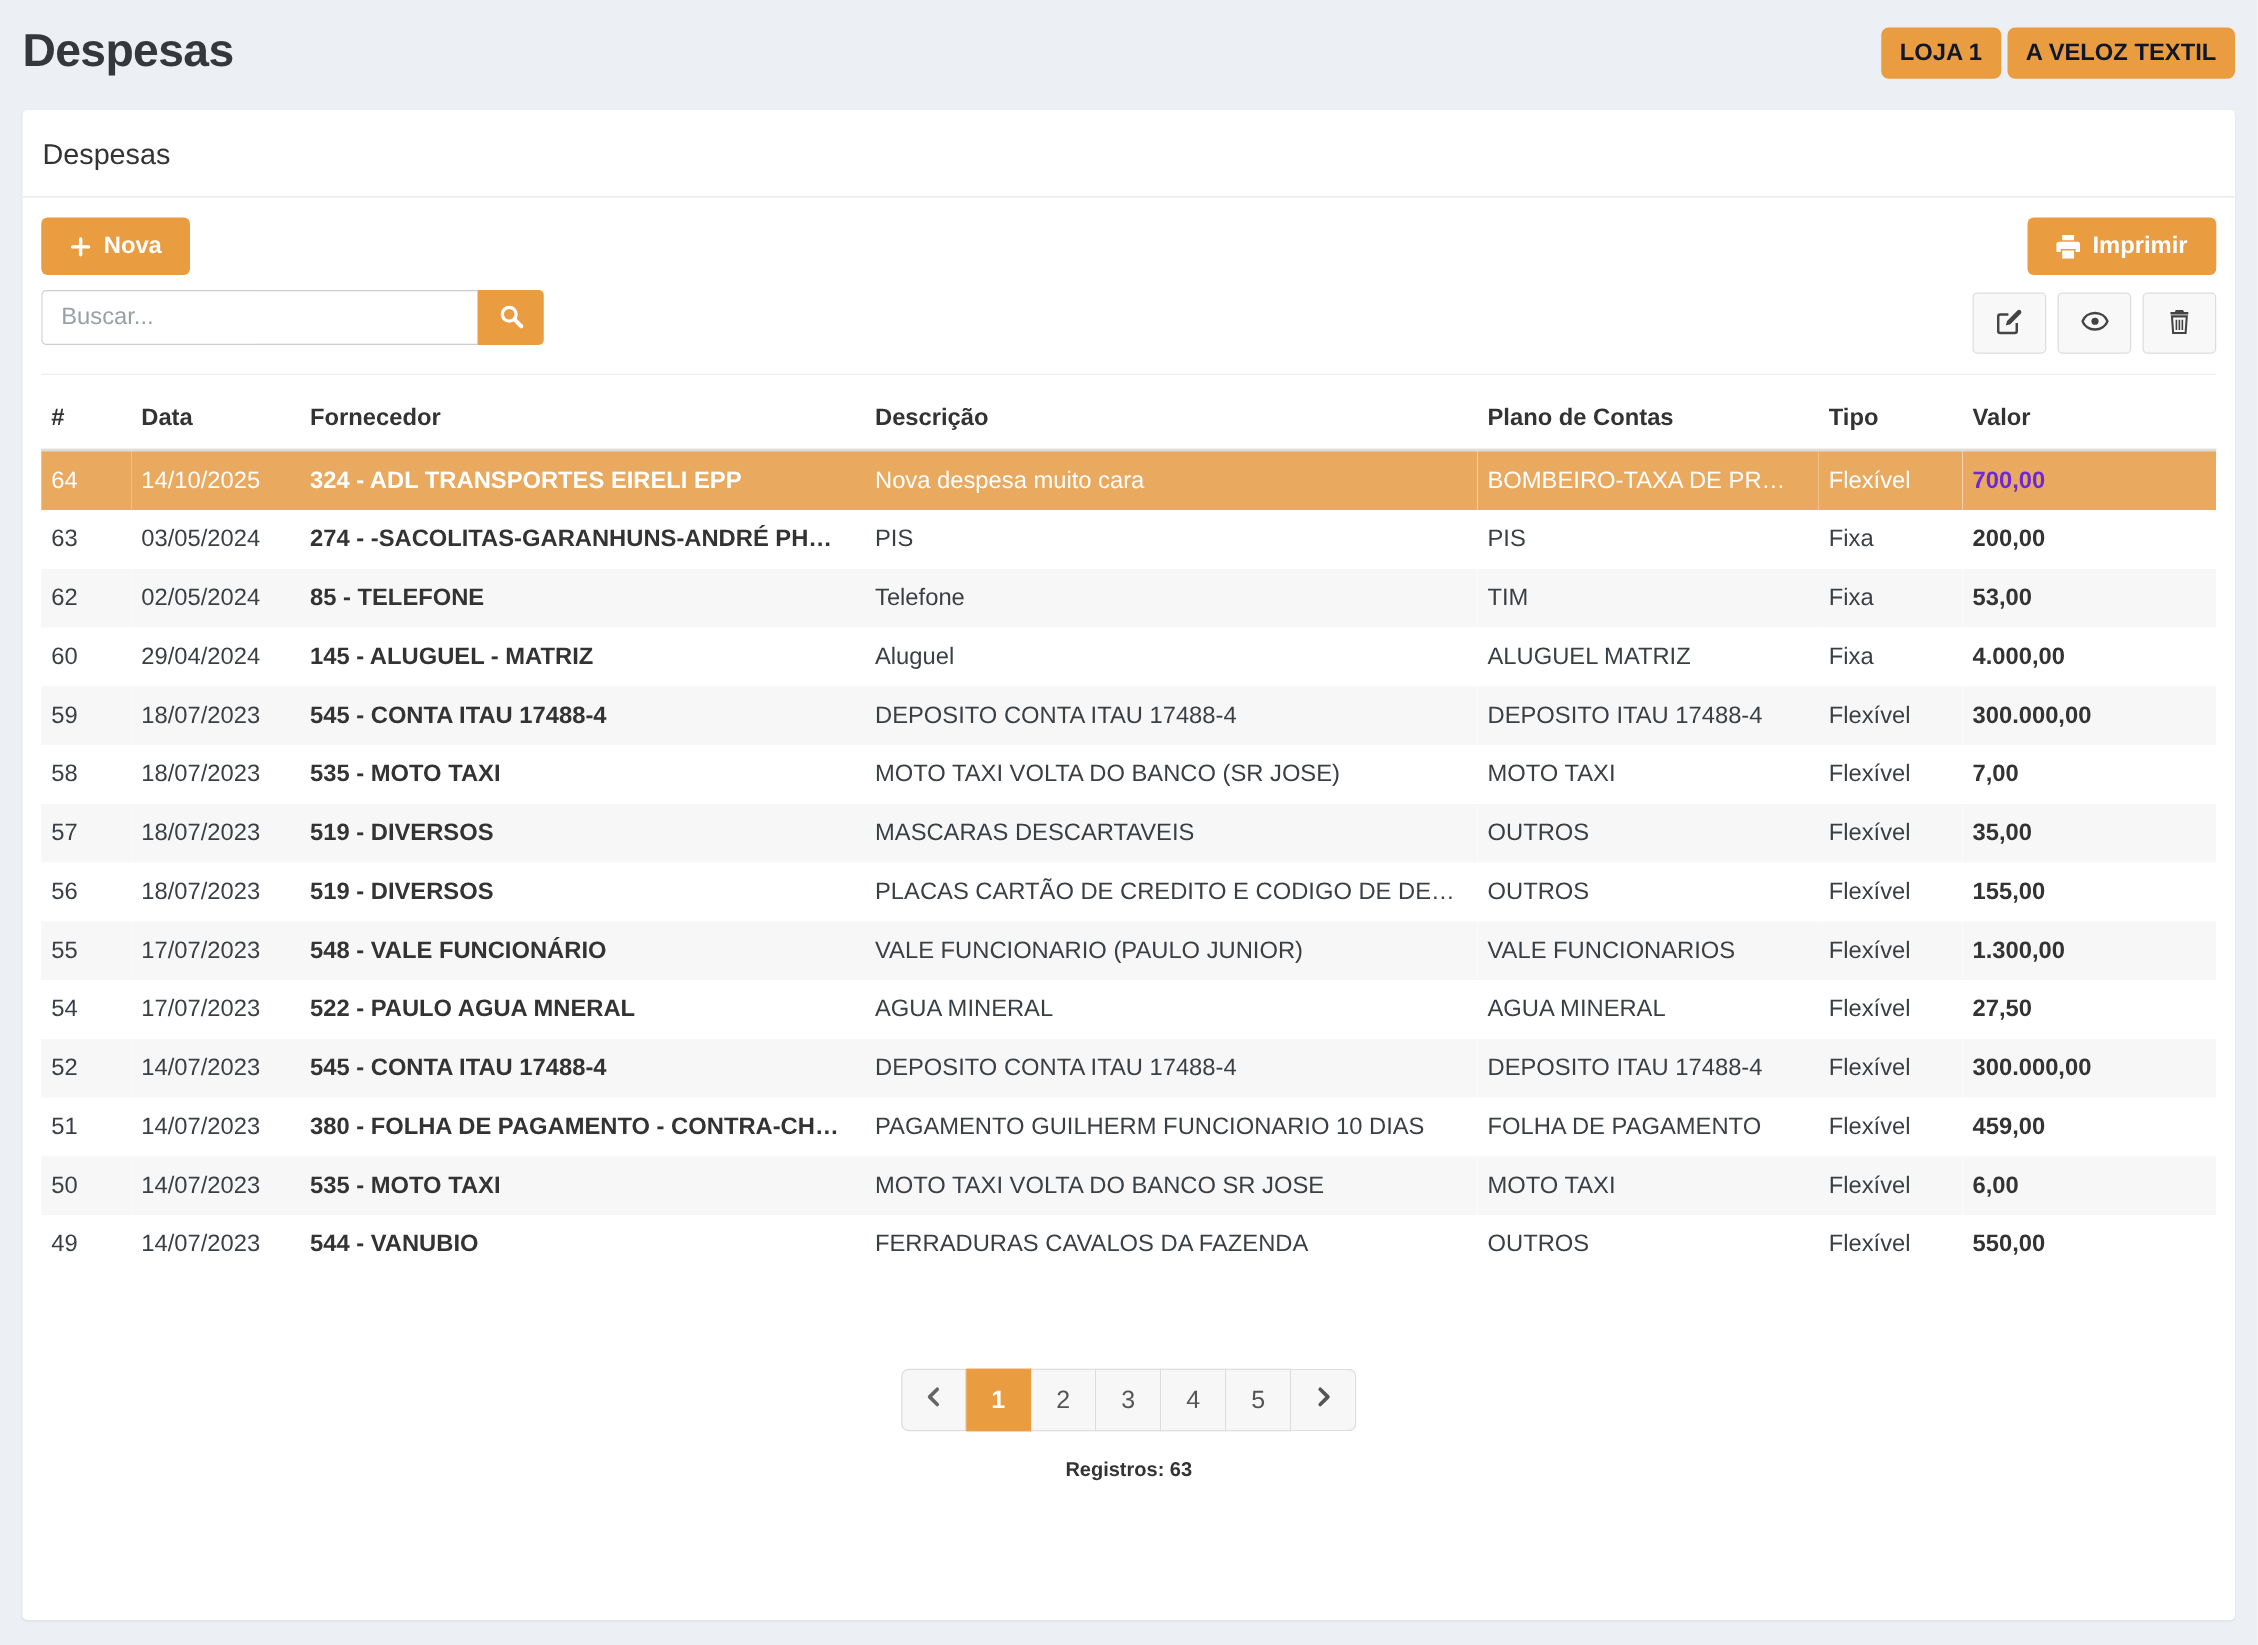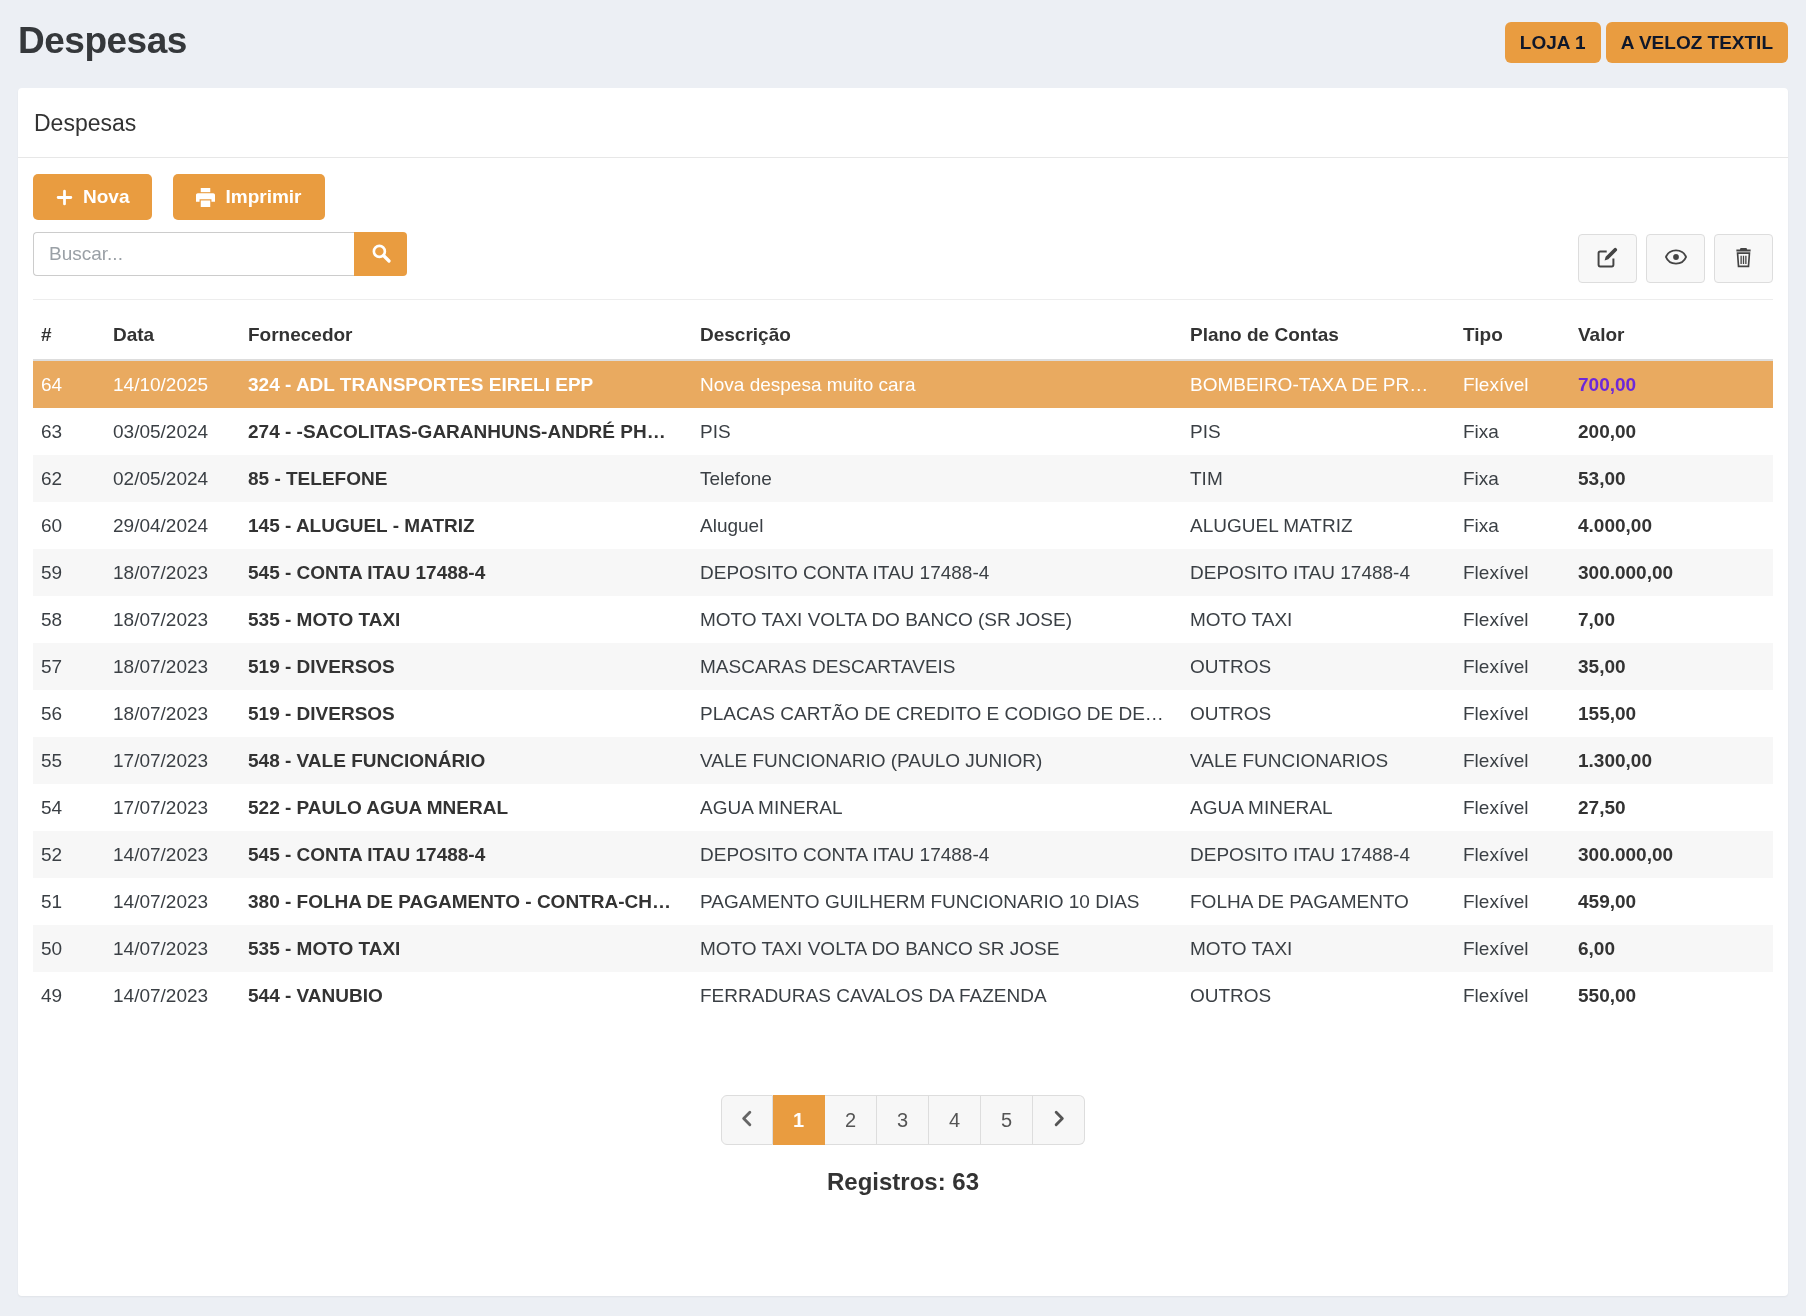--- a/index.html
+++ b/index.html
@@ -21,28 +21,28 @@
   .page-title{font-size:37px;font-weight:600;color:#35383b;margin:6px 0 0 0;letter-spacing:-.5px;}
   .badges{display:flex;gap:5px;margin-top:8px;}
   .badge{background:var(--accent);color:#0f172a;font-weight:700;font-size:19px;
          padding:0 15px;height:41px;line-height:41px;border-radius:6px;}
   
   .card{background:#fff;border-radius:4px;margin-top:8px;height:1208px;box-sizing:border-box;
         box-shadow:0 1px 2px rgba(0,0,0,.05);}
   .card-header{padding:22px 16px 20px;font-size:23px;color:#333;border-bottom:1px solid #e7e7e7;}
   .card-body{padding:16px 15px 0;}
   
-  .btn-row{display:flex;gap:21px;}
+  .btn-row{display:flex;gap:21px;justify-content:space-between;}
   .btn{display:inline-flex;align-items:center;gap:10px;background:var(--accent);color:#fff;
        font-size:19px;font-weight:600;border:none;border-radius:5px;padding:0 23px;height:46px;
        cursor:pointer;font-family:inherit;}
   .btn svg{display:block;}
   .search-row{display:flex;justify-content:space-between;align-items:flex-start;margin-top:12px;}
   .input-group{display:flex;}
-  .search-input{width:321px;height:44px;border:1px solid #ccc;border-right:none;
+  .search-input{width:349px;height:44px;border:1px solid #ccc;border-right:none;
        border-radius:4px 0 0 4px;padding:0 15px;font-size:19px;color:#555;
        font-family:inherit;box-sizing:border-box;outline:none;}
   .search-input::placeholder{color:#9aa0a6;}
   .search-btn{width:53px;height:44px;background:var(--accent);border:none;
        border-radius:0 4px 4px 0;display:flex;align-items:center;justify-content:center;cursor:pointer;}
   .icon-btns{display:flex;gap:9px;margin-top:2px;}
   .icon-btn{width:59px;height:49px;background:#f8f8f8;border:1px solid #ddd;border-radius:4px;
        display:flex;align-items:center;justify-content:center;cursor:pointer;}
   
   .table-wrap{margin-top:16px;border-top:1px solid #ededed;}
@@ -61,21 +61,21 @@
   .col-id{width:72px;}.col-date{width:135px;}.col-supplier{width:452px;}
   .col-desc{width:490px;}.col-plan{width:273px;}.col-type{width:115px;}
   
   .pagination{display:flex;justify-content:center;margin-top:76px;}
   .page-btn{min-width:52px;height:50px;background:#f7f7f7;border:1px solid #ddd;border-left:none;
        color:#555;font-size:20px;display:flex;align-items:center;justify-content:center;
        cursor:pointer;box-sizing:border-box;padding:0 12px;font-family:inherit;}
   .page-btn:first-child{border-left:1px solid #ddd;border-radius:6px 0 0 6px;padding:0 16px;}
   .page-btn:last-child{border-radius:0 6px 6px 0;padding:0 16px;}
   .page-btn.active{background:var(--accent);border-color:var(--accent);color:#fff;font-weight:600;}
-  .records{text-align:center;font-weight:700;font-size:24px;color:#333;margin-top:23px;}
+  .records{text-align:center;font-weight:700;font-size:16px;color:#333;margin-top:23px;}
 </style>
 </head>
 <body>
 
 <div class="topbar">
   <h1 class="page-title">Despesas</h1>
   <div class="badges">
     <div class="badge">LOJA 1</div>
     <div class="badge">A VELOZ TEXTIL</div>
   </div>

